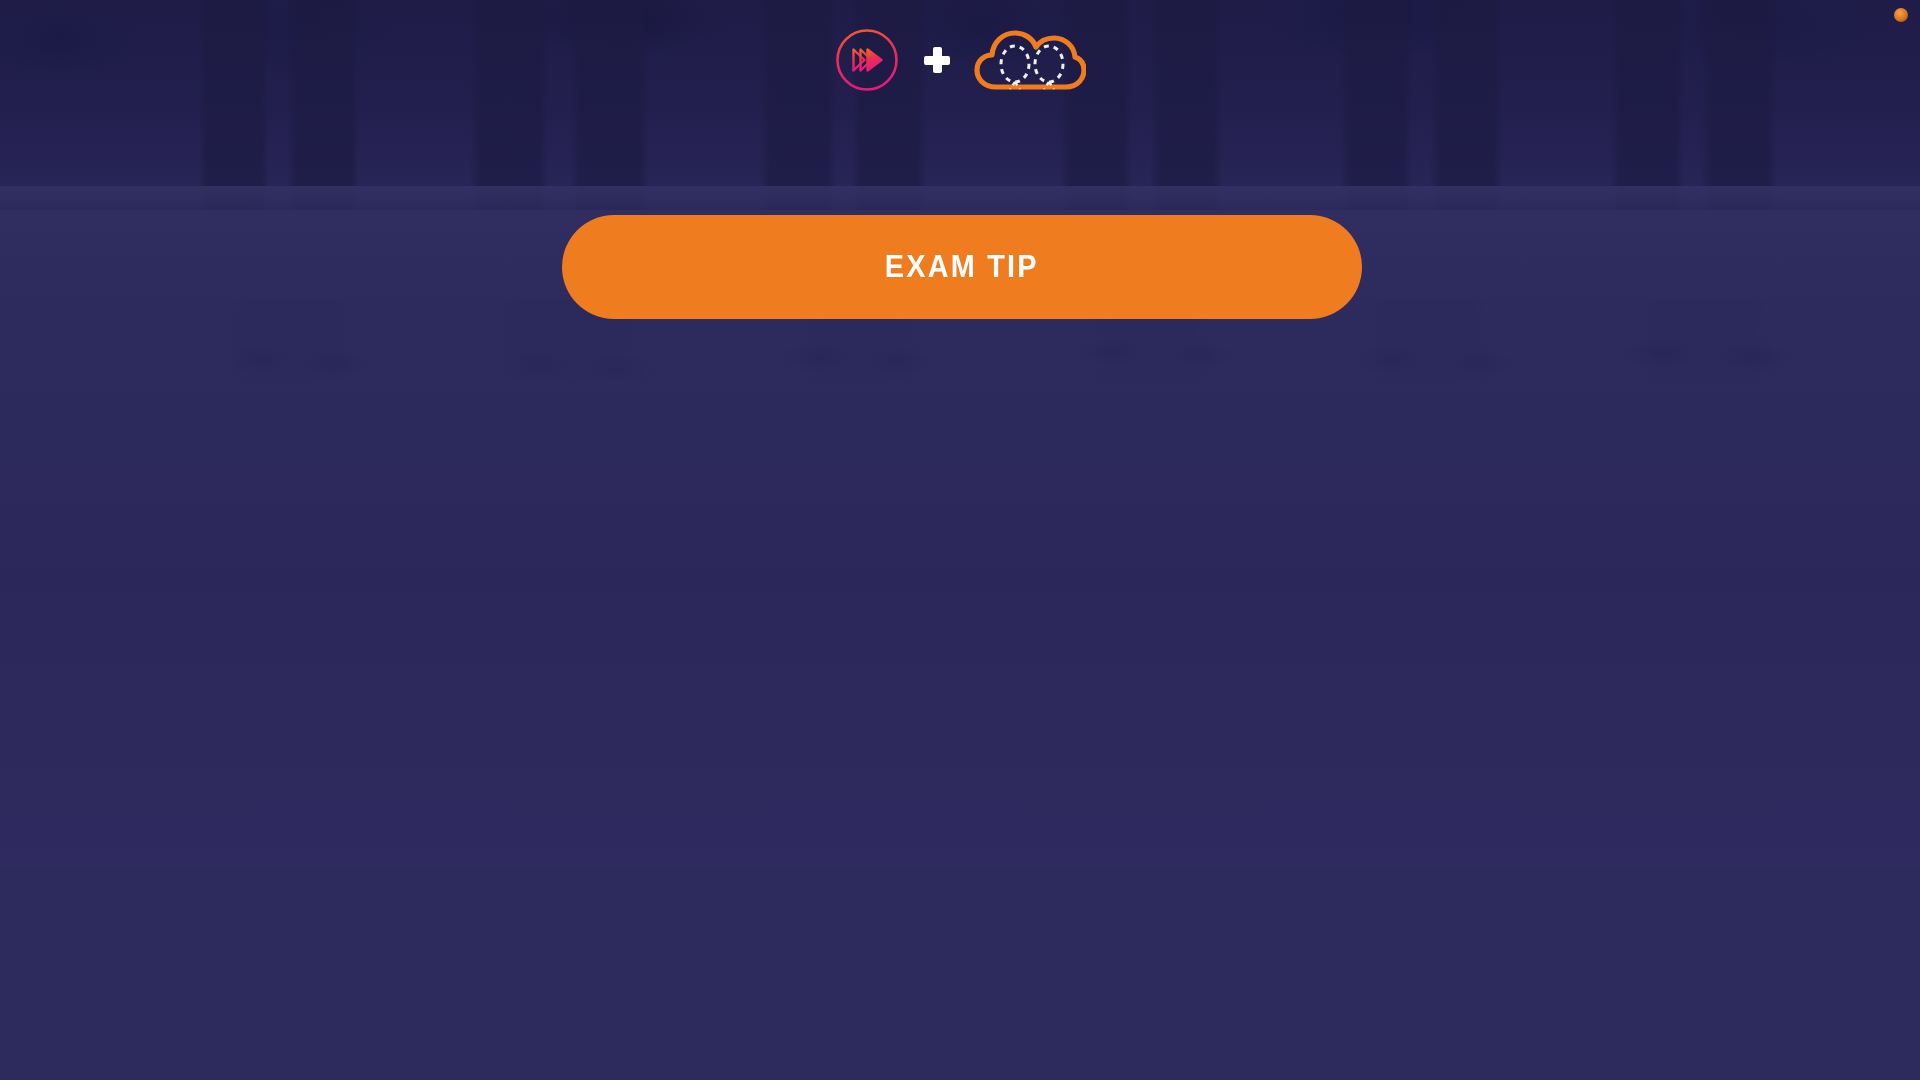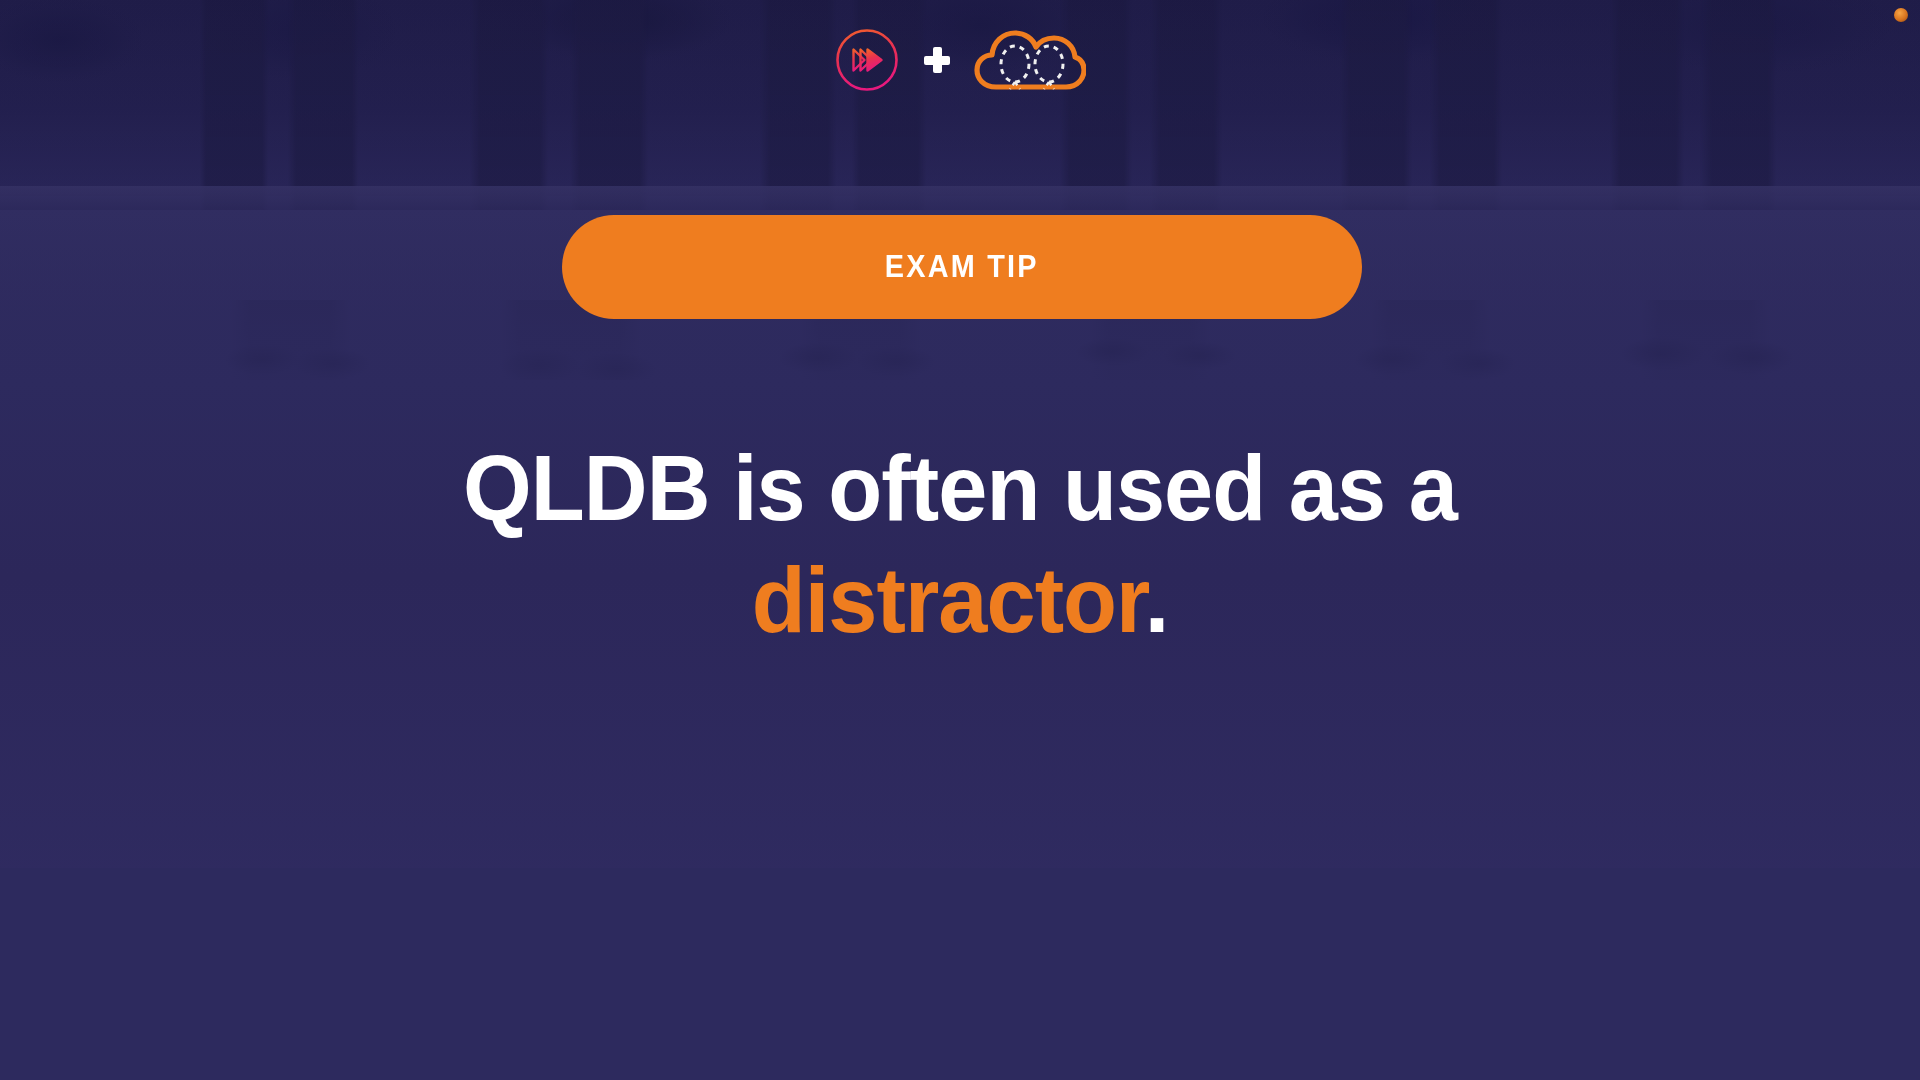--- a/index.html
+++ b/index.html
@@ -285,20 +285,14 @@
         <path d="M75 56 L70 63 M75 56 L80 63" fill="none" stroke="#f0f0f0" stroke-width="2.4" stroke-dasharray="4 4"></path>
       </svg>
     </span>
 
   </div>
 
   <button class="exam-btn">
     <span class="exam-btn-label">EXAM TIP</span>
   </button>
 
-  <div class="headline">
-    <span class="line hl-white">QLDB is often used as a</span>
-    <span class="line">
-      <span class="hl-accent">distractor</span><span class="hl-period">.</span>
-    </span>
-  </div>
 
 </div>
 
 </body></html>

